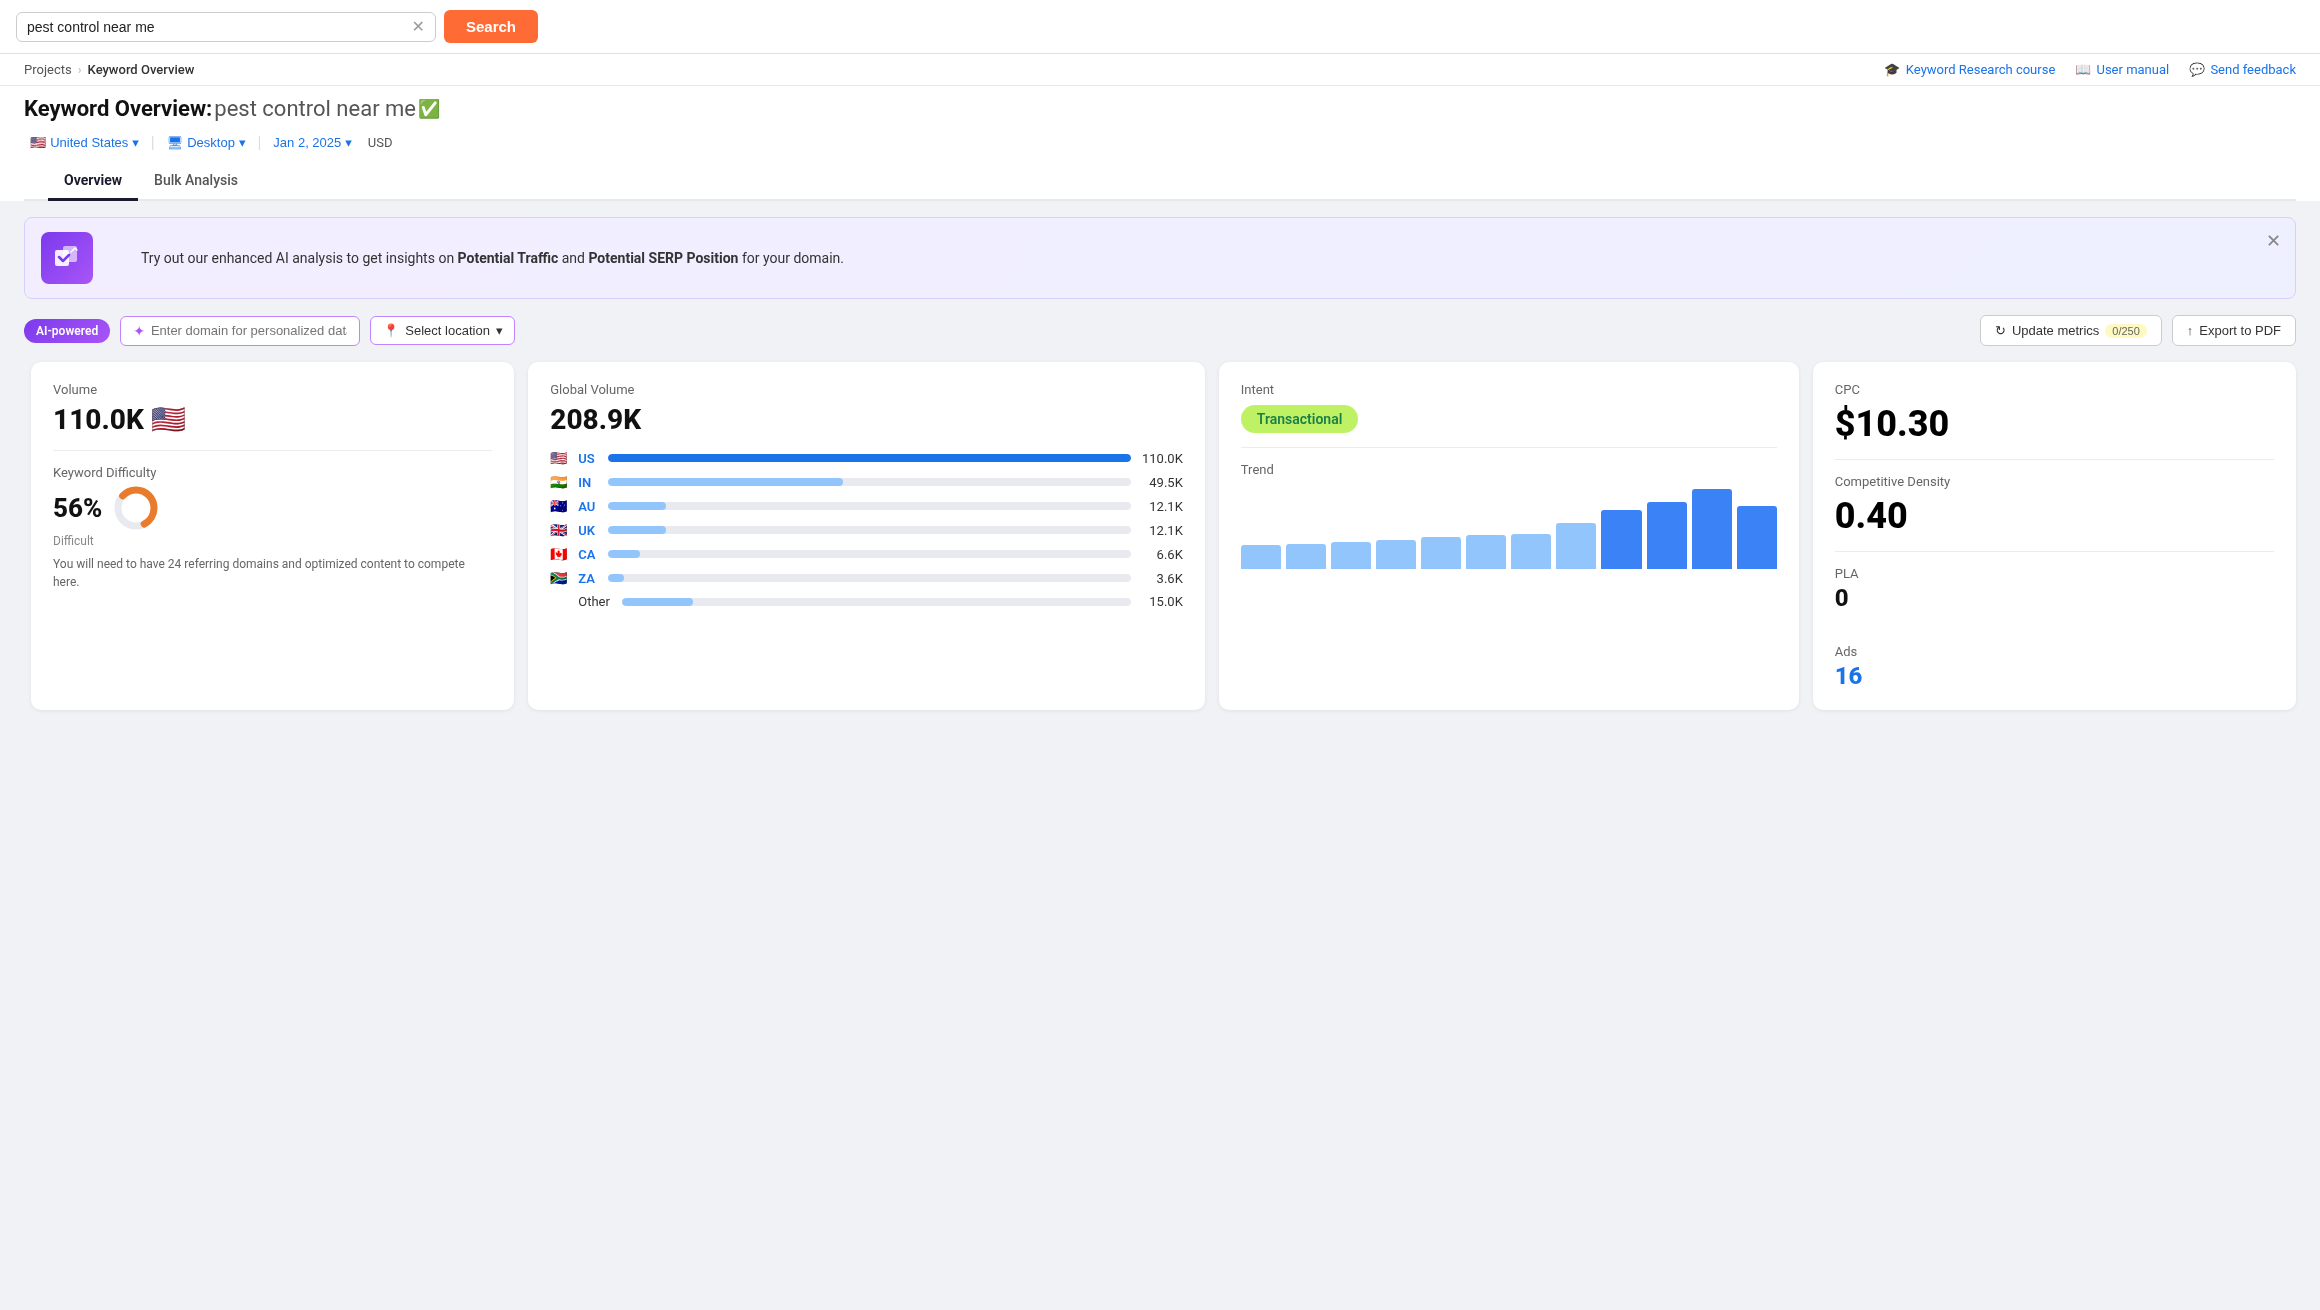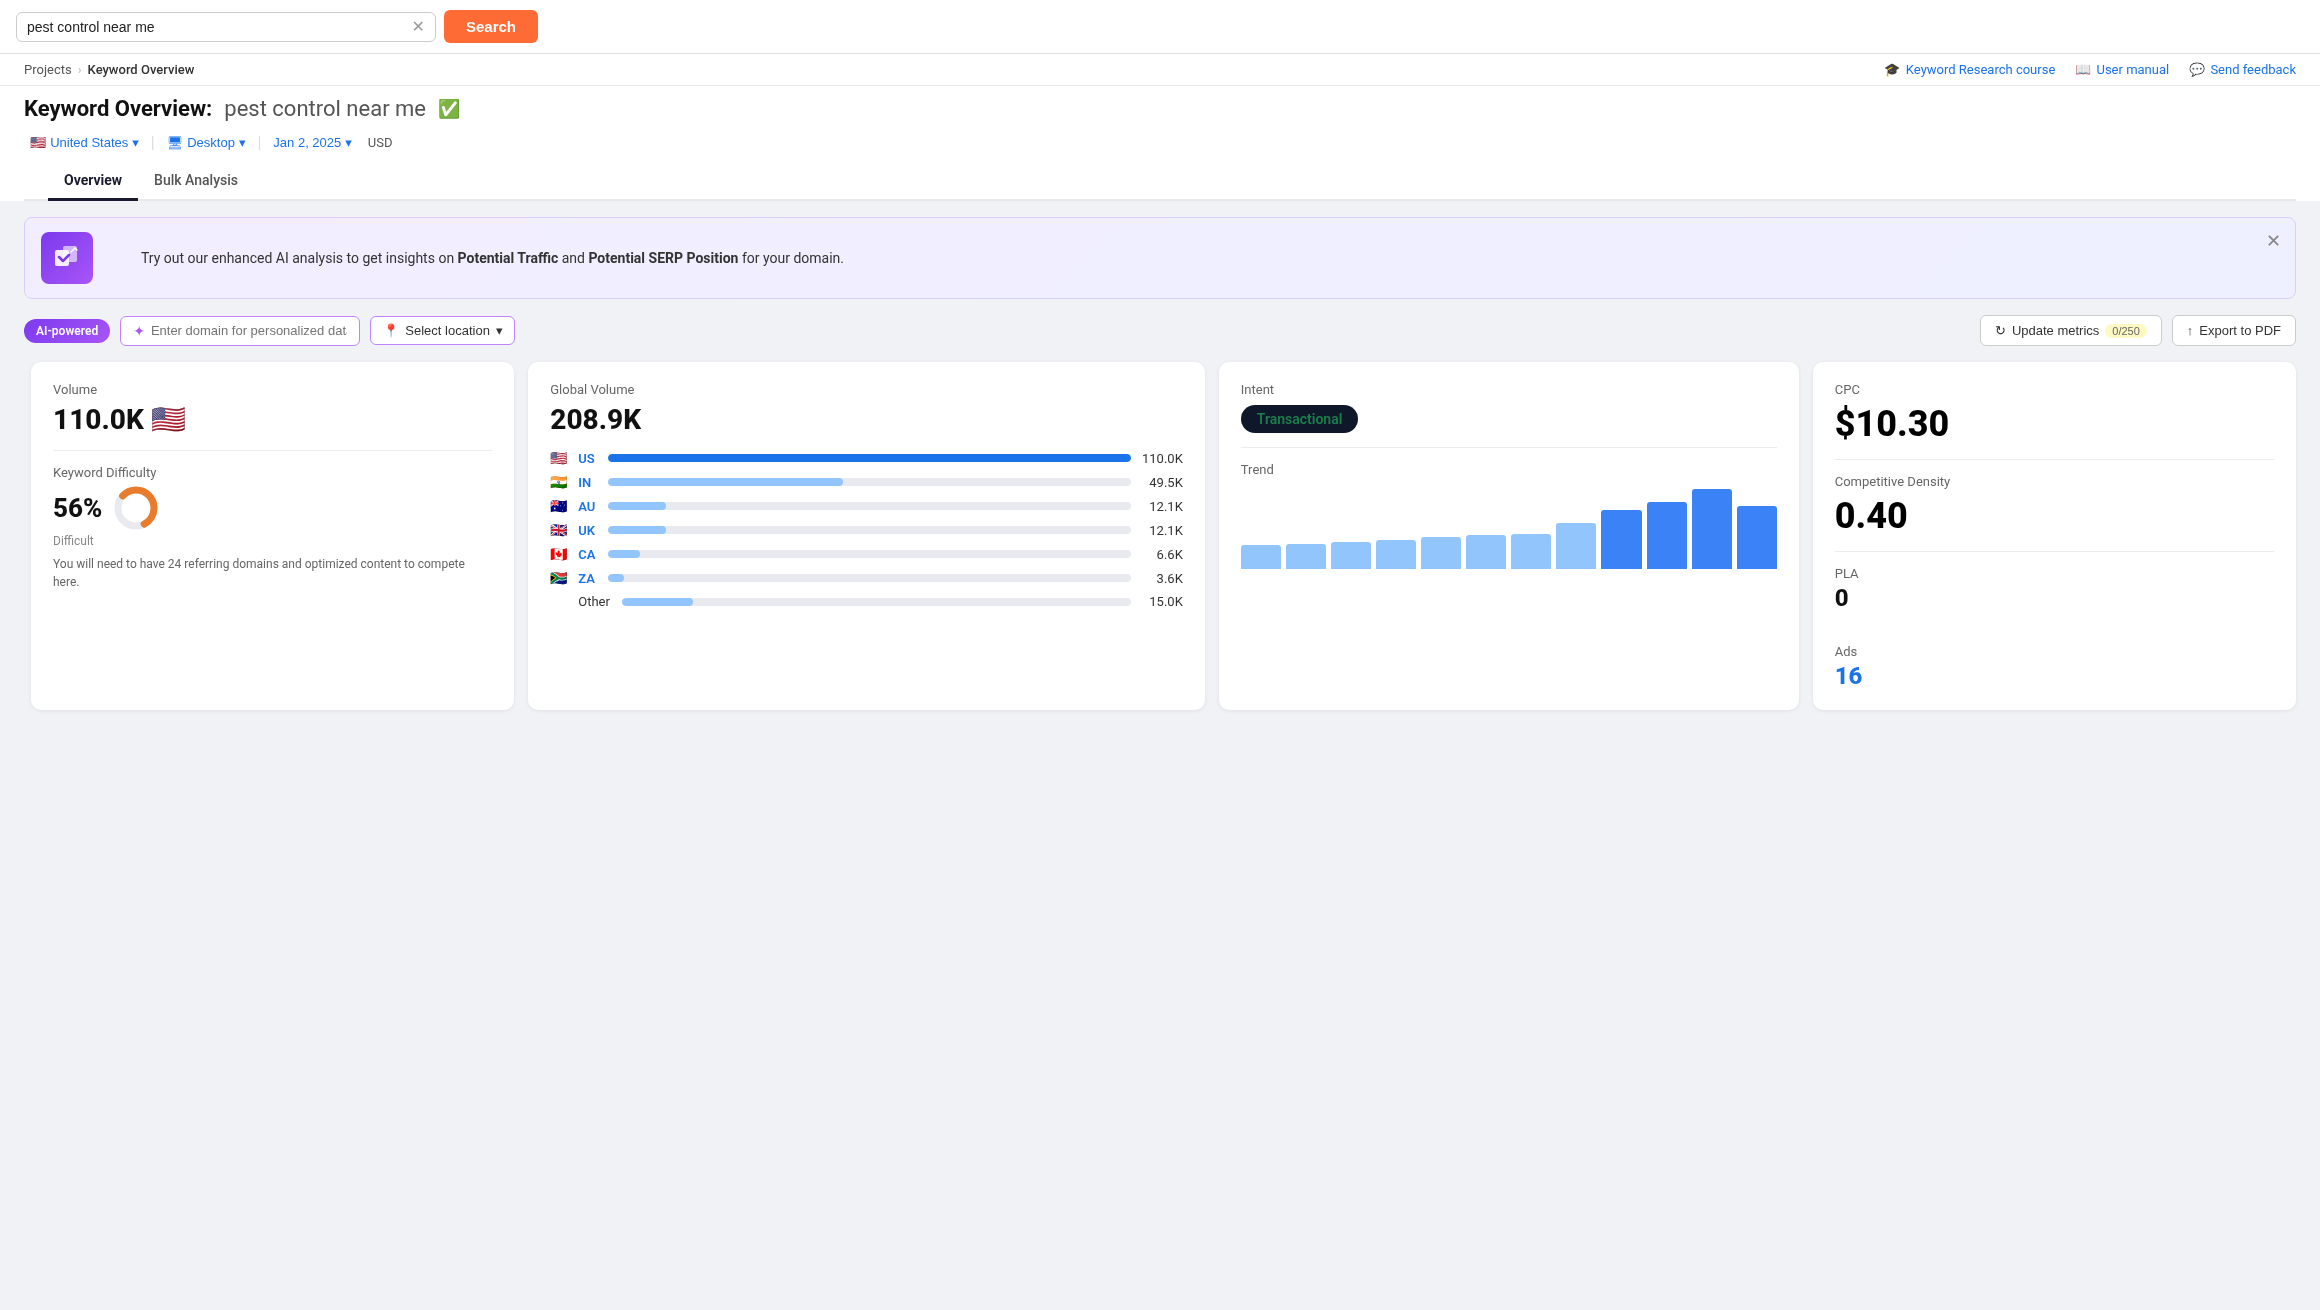--- a/index.html
+++ b/index.html
@@ -93,21 +93,21 @@
     .title-area {
       background: #fff;
       padding: 10px 24px 0 24px;
     }
     .page-title {
       font-size: 22px;
       font-weight: 700;
       color: #111;
       display: flex;
       align-items: center;
-      gap: 12px;
+      gap: 2px;
     }
     .page-title .keyword-text {
       color: #555;
       font-weight: 400;
     }
     .verified-icon {
       color: #1a73e8;
       font-size: 18px;
     }
     .filter-row {
@@ -374,21 +374,21 @@
     }
     .bar-fill {
       height: 100%;
       background: #1a73e8;
       border-radius: 4px;
     }
     .global-val { font-size: 13px; color: #333; width: 44px; text-align: right; }
 
     
     .intent-badge {
-      background: #0f172a;
+      background: #bef264;
       color: #1a7f4a;
       border-radius: 20px;
       padding: 6px 16px;
       font-size: 14px;
       font-weight: 600;
       display: inline-block;
     }
 
     
     .trend-chart {

